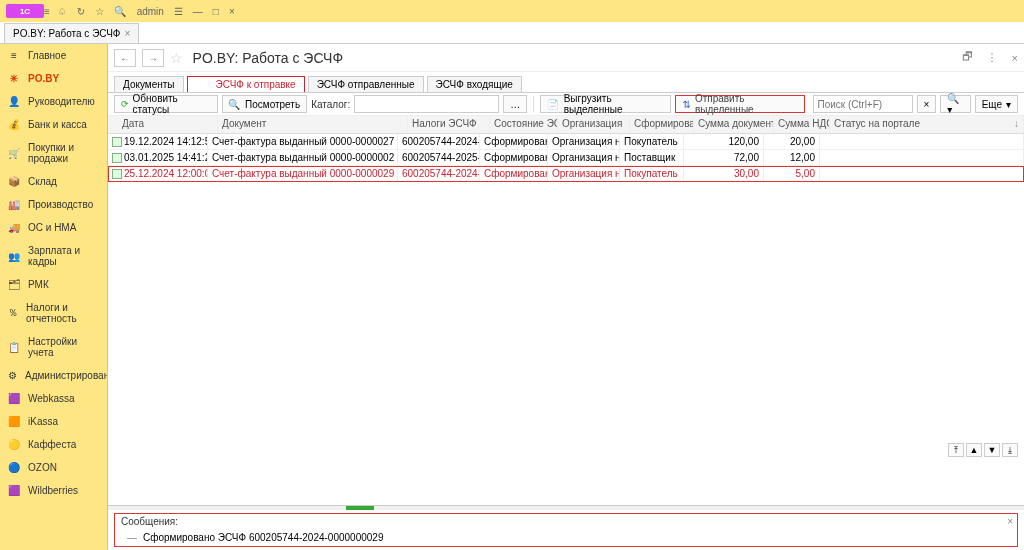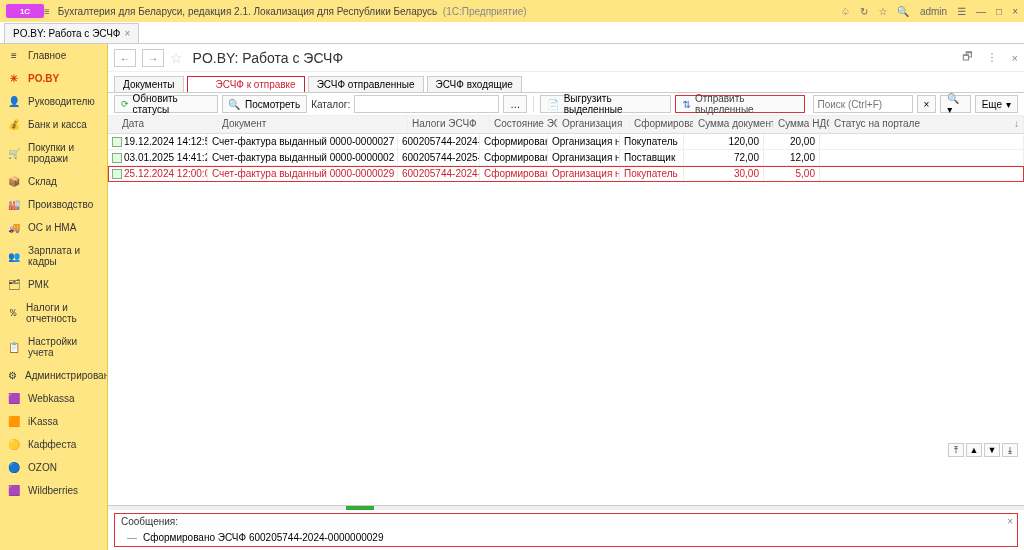--- a/index.html
+++ b/index.html
@@ -79,24 +79,20 @@
 .green-ic { color: #2a2; font-size: 9px; }
 .orange-ic { color: #e90; }
 .blue-ic { color: #36c; }
 </style>
 </head>
 <body>
 
 <div class="titlebar">
   <div class="logo">1C</div>
   <span class="menu-icon">≡</span>
-  <span class="title">
-    <span>Бухгалтерия для Беларуси, редакция 2.1. Локализация для Республики Беларусь</span>&nbsp;
-    <span class="context">(1С:Предприятие)</span>
-  </span>
   <div class="right-icons">
     <span>♤</span>
     <span>↻</span>
     <span>☆</span>
     <span>🔍</span>
     <span>admin</span>
     <span>☰</span>
     <span>—</span>
     <span>□</span>
     <span>×</span>

